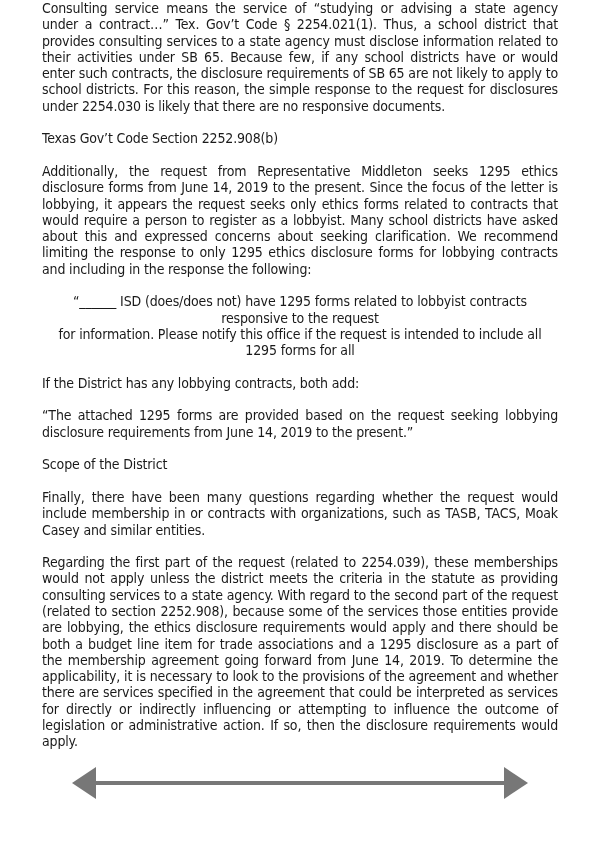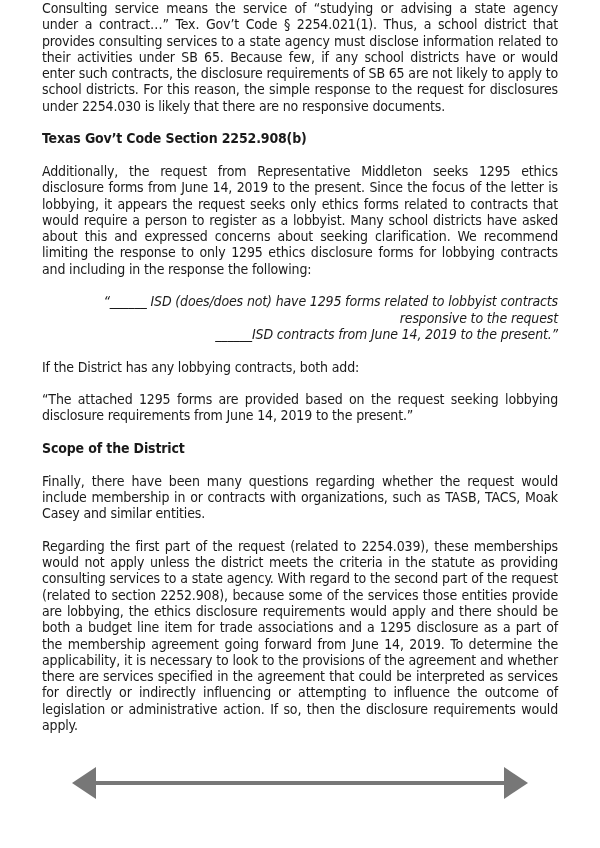--- a/index.html
+++ b/index.html
@@ -4,38 +4,38 @@
 <style>
   html, body { margin: 0; padding: 0; background: #ffffff; }
   body { width: 600px; height: 848px; position: relative; overflow: hidden; }
   .page {
     position: absolute; left: 42px; top: 0px; width: 516px;
     font-family: "DejaVu Sans Condensed", "DejaVu Sans", sans-serif;
     font-size: 14px; line-height: 16.3px; color: #1a1a1a;
     letter-spacing: -0.15px;
   }
   .p { margin: 0; text-align: justify; }
-  .left { text-align: right; font-style: italic; }
-  .h { font-weight: bold; margin: 0; }
+  .left { text-align: center; }
+  .h { font-weight: normal; margin: 0; }
   .gap { height: 16.3px; }
   .arrow { position: absolute; left: 72px; top: 767px; width: 456px; height: 32px; }
 </style>
 </head>
 <body>
 
 <div class="page">
   <p class="p">Consulting service means the service of “studying or advising a state agency under a contract…” Tex. Gov’t Code § 2254.021(1). Thus, a school district that provides consulting services to a state agency must disclose information related to their activities under SB 65. Because few, if any school districts have or would enter such contracts, the disclosure requirements of SB 65 are not likely to apply to school districts. For this reason, the simple response to the request for disclosures under 2254.030 is likely that there are no responsive documents.</p>
   <div class="gap"></div>
   <p class="h">Texas Gov’t Code Section 2252.908(b)</p>
   <div class="gap"></div>
   <p class="p">Additionally, the request from Representative Middleton seeks 1295 ethics disclosure forms from June 14, 2019 to the present. Since the focus of the letter is lobbying, it appears the request seeks only ethics forms related to contracts that would require a person to register as a lobbyist. Many school districts have asked about this and expressed concerns about seeking clarification. We recommend limiting the response to only 1295 ethics disclosure forms for lobbying contracts and including in the response the following:</p>
   <div class="gap"></div>
   <div>
     <p class="p left">“______ ISD (does/does not) have 1295 forms related to lobbyist contracts responsive to the request</p>
-    <p class="p left">______ISD contracts from June 14, 2019 to the present.”</p>
+    <p class="p left">for information. Please notify this office if the request is intended to include all 1295 forms for all</p>
   </div>
   <div class="gap"></div>
   <p class="p">If the District has any lobbying contracts, both add:</p>
   <div class="gap"></div>
   <p class="p">“The attached 1295 forms are provided based on the request seeking lobbying disclosure requirements from June 14, 2019 to the present.”</p>
   <div class="gap"></div>
   <p class="h">Scope of the District</p>
   <div class="gap"></div>
   <p class="p">Finally, there have been many questions regarding whether the request would include membership in or contracts with organizations, such as TASB, TACS, Moak Casey and similar entities.</p>
   <div class="gap"></div>

